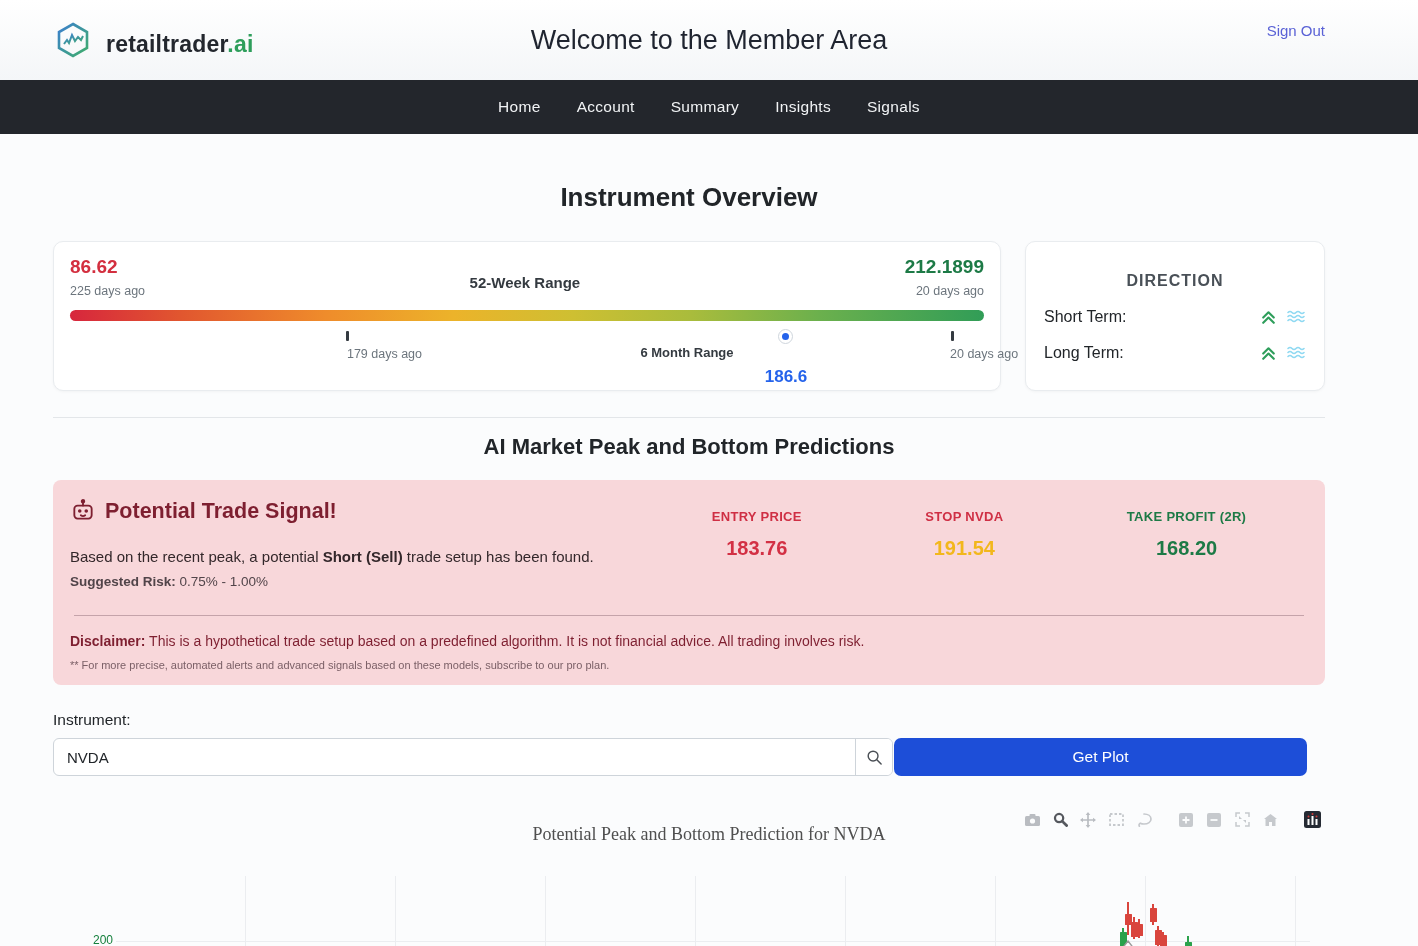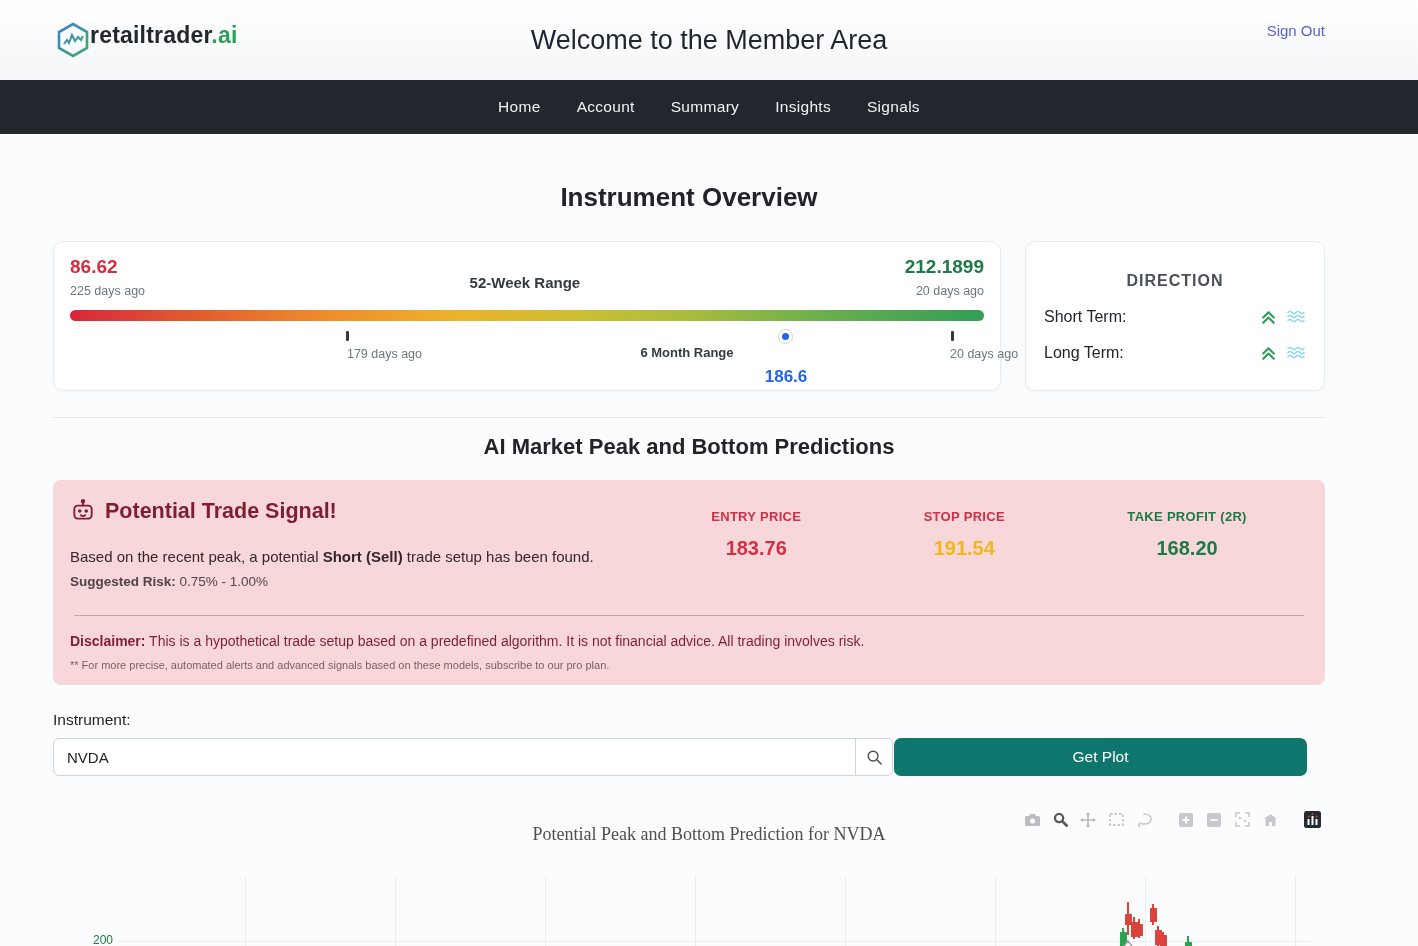--- a/index.html
+++ b/index.html
@@ -2,21 +2,21 @@
 <html><head>
 <meta charset="utf-8">
 <style>
   * { margin:0; padding:0; box-sizing:border-box; }
   html,body { width:1418px; height:946px; overflow:hidden; background:#fbfcfd;
     font-family:"Liberation Sans", sans-serif; color:#212529; }
 
   
   .header { height:80px; background:linear-gradient(#ffffff, #f4f6f8); display:flex;
     align-items:center; position:relative; }
-  .brand { position:absolute; left:56px; display:flex; align-items:flex-start; gap:0; }
+  .brand { position:absolute; left:56px; display:flex; align-items:flex-end; gap:16px; }
   .brand-text { font-size:23px; font-weight:bold; color:#23272e; letter-spacing:0.2px; }
   .brand-text .ai { color:#2e9e5b; }
   .page-title { width:100%; text-align:center; font-size:27px; font-weight:normal; color:#1f2430; }
   .signout { position:absolute; right:93px; top:22px; color:#5a62d6; font-size:15px;
     text-decoration:none; cursor:pointer; }
 
   
   .nav { height:54px; background:#23262c; display:flex; align-items:center; justify-content:center; gap:36px; }
   .nav a { color:#f1f3f5; font-size:15.5px; text-decoration:none; cursor:pointer; letter-spacing:0.3px; }
 
@@ -73,21 +73,21 @@
 
   
   .instr-label { font-size:15.5px; color:#212529; margin:26px 0 9px; }
   .controls-row { display:flex; gap:1px; }
   .search-wrap { width:840px; height:38px; background:#fff; border:1px solid #ced4da; border-radius:6px;
     display:flex; align-items:center; overflow:hidden; }
   .search-wrap input { flex:1; border:none; outline:none; font-size:15px; padding:0 13px;
     font-family:"Liberation Sans",sans-serif; color:#212529; background:transparent; }
   .search-btn { width:37px; height:100%; border-left:1px solid #ced4da; display:flex; align-items:center;
     justify-content:center; cursor:pointer; background:#fff; }
-  .getplot-btn { width:413px; height:38px; background:#0f766e; color:#fff; border:none; border-radius:7px;
+  .getplot-btn { width:413px; height:38px; background:#1d4ed8; color:#fff; border:none; border-radius:7px;
     font-size:15.5px; font-family:"Liberation Sans",sans-serif; cursor:pointer; }
 
   
   .chart-section { position:relative; width:1418px; height:188px; margin-top:4px; overflow:hidden; background:#fbfcfd; }
   .modebar { position:absolute; top:30px; right:95px; display:flex; align-items:center; gap:6px; }
   .modebar .mb { width:22px; height:19px; display:flex; align-items:center; justify-content:center; cursor:pointer; }
   .mb-group-gap { width:8px; }
   .chart-title { position:absolute; top:44px; width:100%; text-align:center;
     font-family:"Liberation Serif", serif; font-size:18px; color:#4f4f4f; }
   .chart-area { position:absolute; left:0; top:0; width:1418px; height:188px; }
@@ -221,21 +221,21 @@
         </div>
         <div class="alert-body"><span>Based on the recent peak, a potential </span><b>Short (Sell)</b><span> trade setup has been found.</span></div>
         <div class="alert-risk"><b>Suggested Risk:</b><span> 0.75% - 1.00%</span></div>
       </div>
       <div class="metrics" id="metrics">
           <div class="metric">
             <div class="metric-label" style="color:#cf2f44">ENTRY PRICE</div>
             <div class="metric-value" style="color:#d33044">183.76</div>
           </div>
           <div class="metric">
-            <div class="metric-label" style="color:#cf2f44">STOP PRICE</div>
+            <div class="metric-label" style="color:#cf2f44">STOP NVDA</div>
             <div class="metric-value" style="color:#f2b71c">191.54</div>
           </div>
           <div class="metric">
             <div class="metric-label" style="color:#1d7a46">TAKE PROFIT (2R)</div>
             <div class="metric-value" style="color:#1d7a46">168.20</div>
           </div>
         </div>
     </div>
     <div class="alert-div"></div>
     <div class="alert-disc"><b>Disclaimer:</b><span> This is a hypothetical trade setup based on a predefined algorithm. It is not financial advice. All trading involves risk.</span></div>

